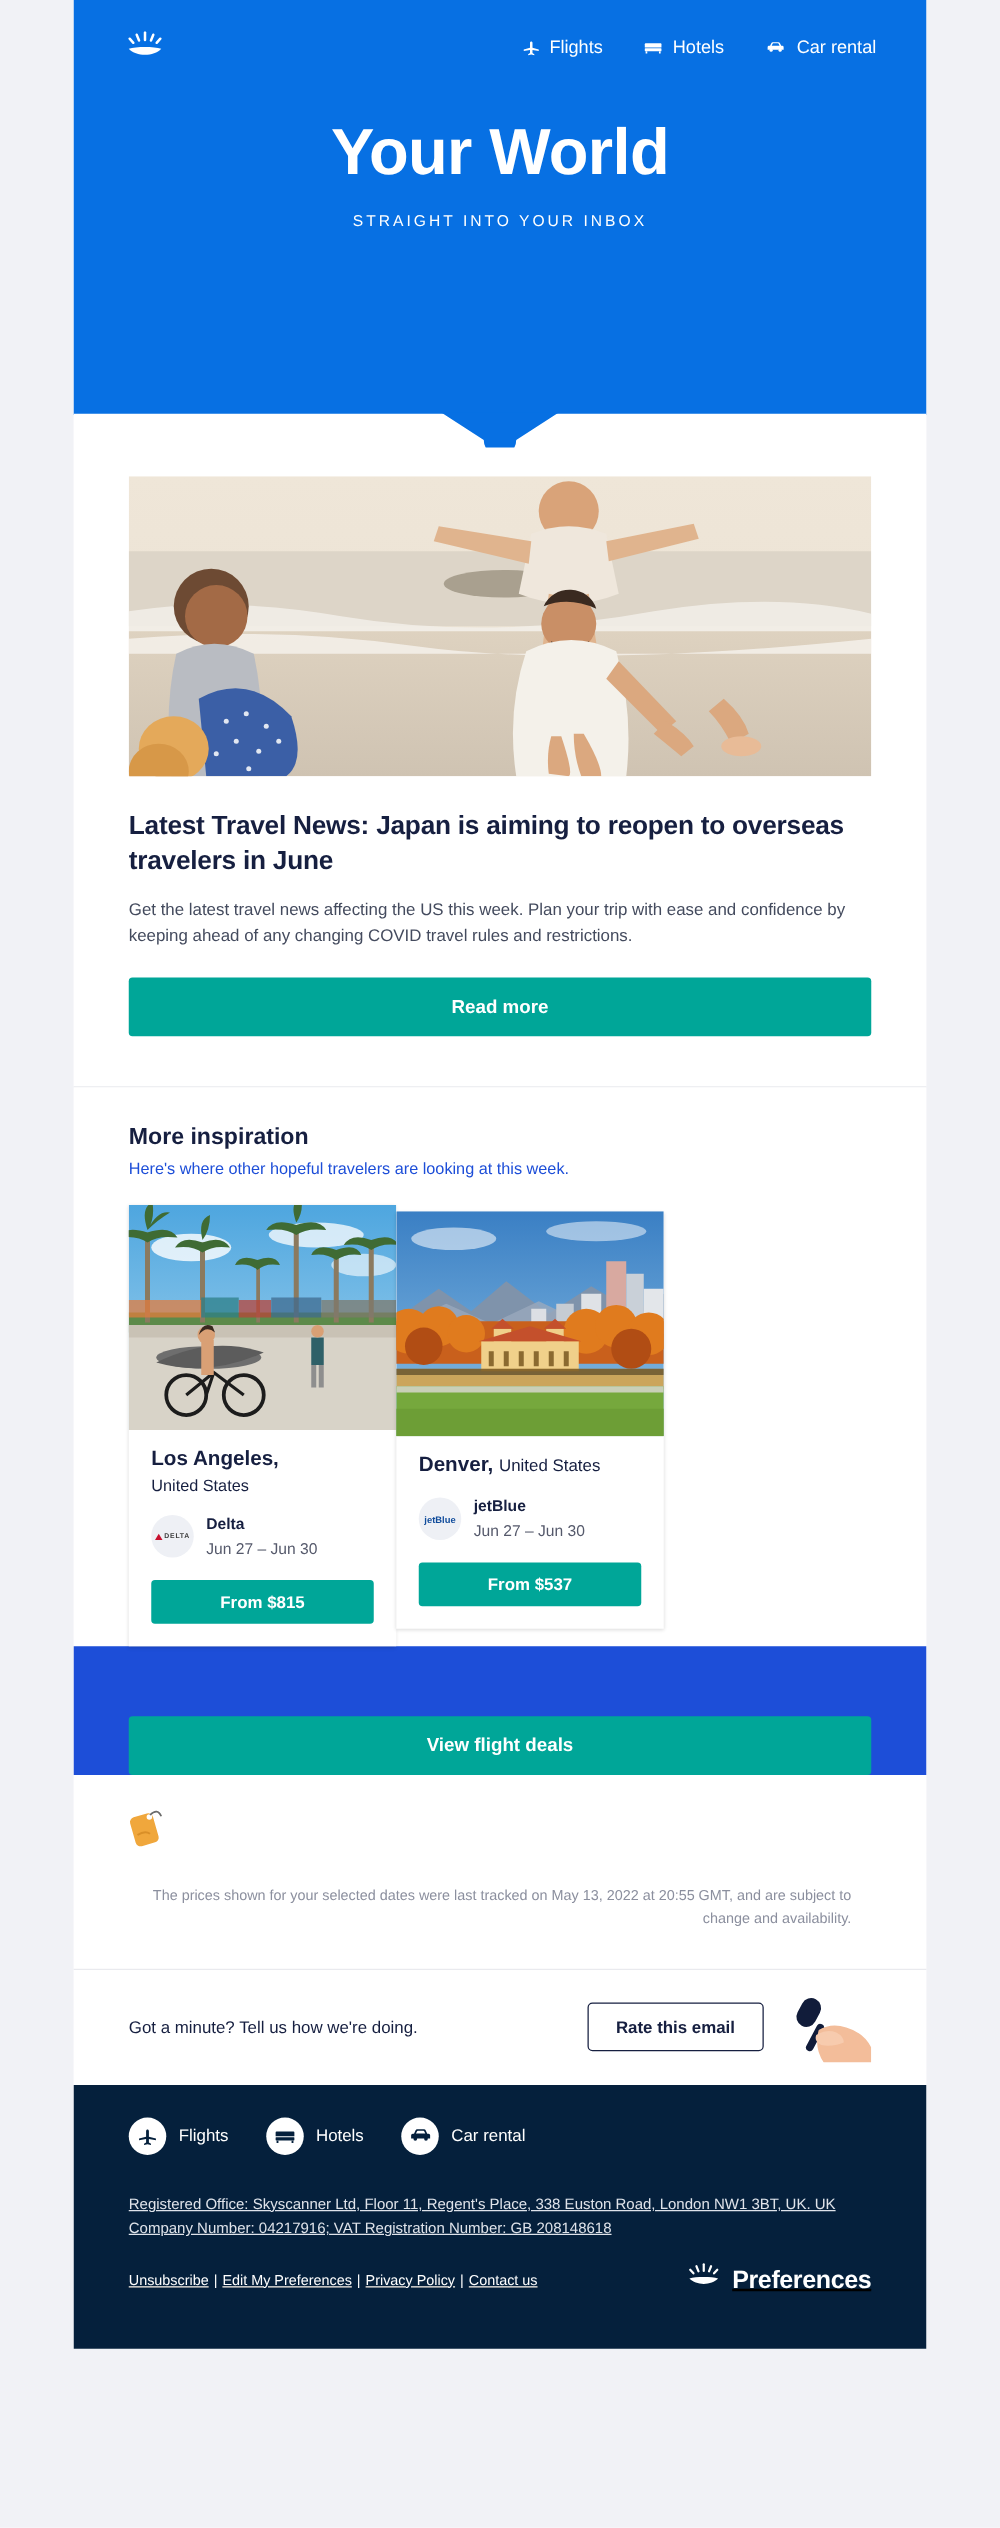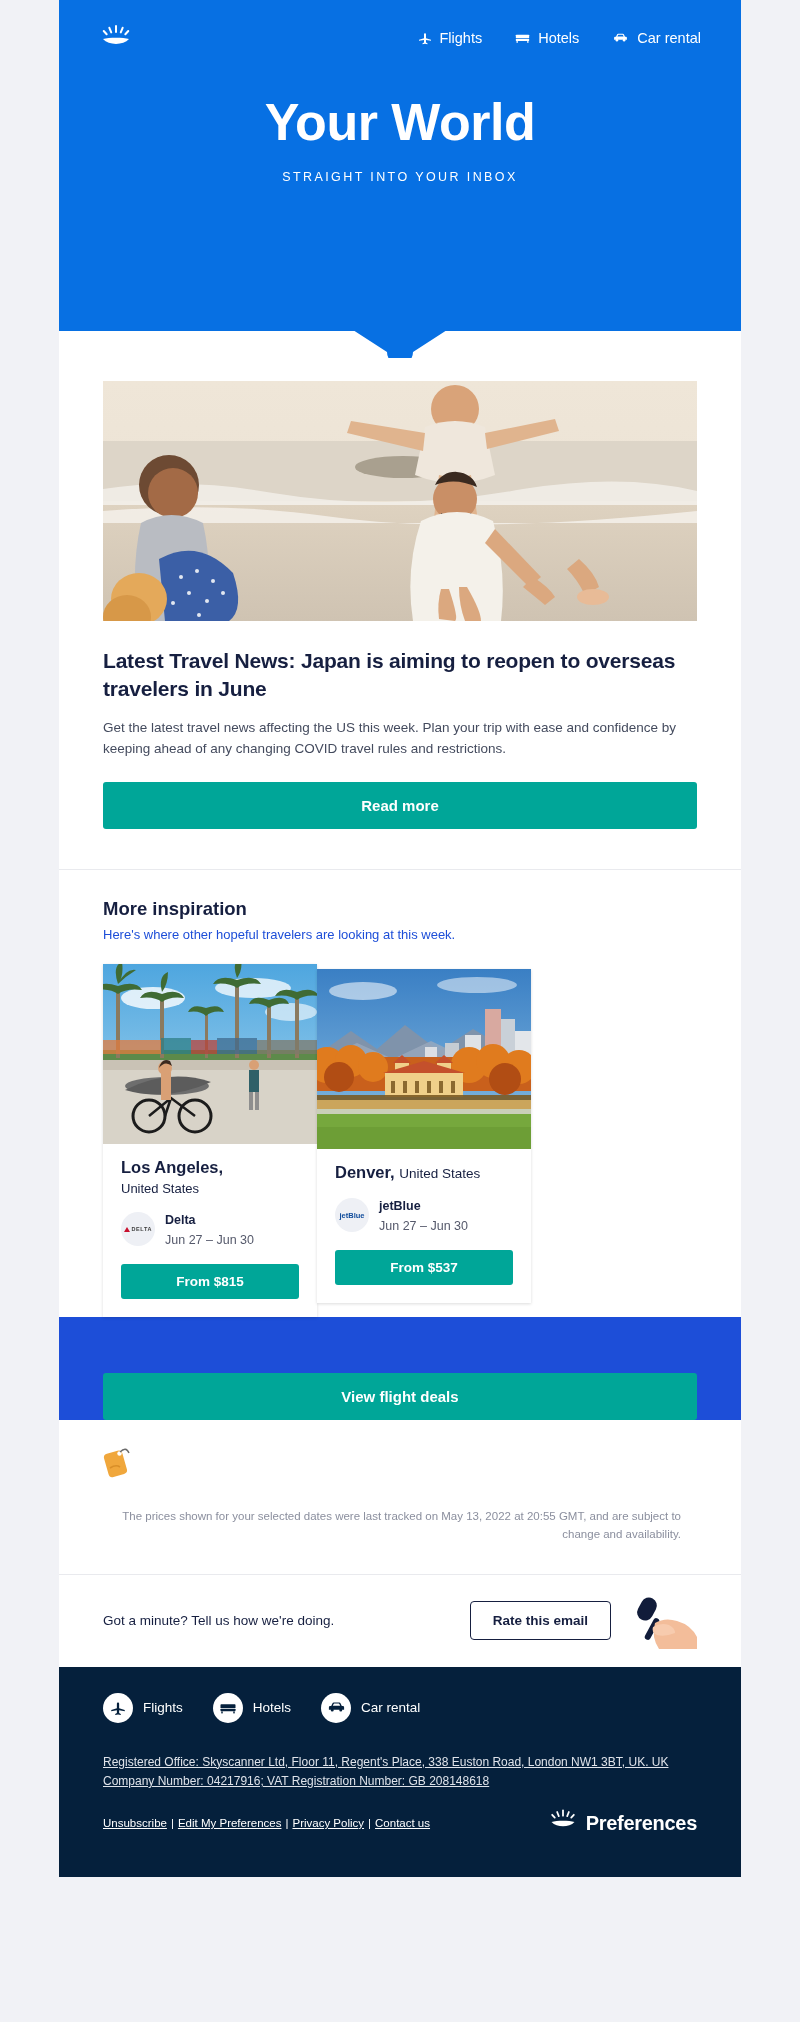--- a/index.html
+++ b/index.html
@@ -163,21 +163,21 @@
   .footer { background: #05203c; padding: 26px 44px 40px 44px; }
   .footer-nav { display: flex; gap: 30px; align-items: center; }
   .fnav { display: flex; align-items: center; gap: 10px; color: #fff; font-size: 13.5px; cursor: pointer; text-decoration: none;}
   .fnav-circle {
     width: 30px; height: 30px; border-radius: 50%; background: #fff;
     display: flex; align-items: center; justify-content: center; flex: 0 0 30px;
   }
   .footer-legal {
     margin-top: 30px; color: #dfe3ea; font-size: 12px; line-height: 1.6; text-decoration: underline;
   }
-  .footer-bottom { margin-top: 18px; display: flex; align-items: center; }
+  .footer-bottom { margin-top: 18px; display: flex; align-items: center; text-decoration: underline; }
   .footer-links { font-size: 11.5px; color: #fff; }
   .footer-links a { color: #fff; text-decoration: underline; cursor: pointer; }
   .footer-links .sep { padding: 0 4px; text-decoration: none; }
   .brand { margin-left: auto; display: flex; align-items: center; gap: 8px; }
   .brand-name { color: #fff; font-size: 20px; font-weight: 700; letter-spacing: -0.3px; }
 </style>
 </head>
 <body>
 
 <div class="page">

